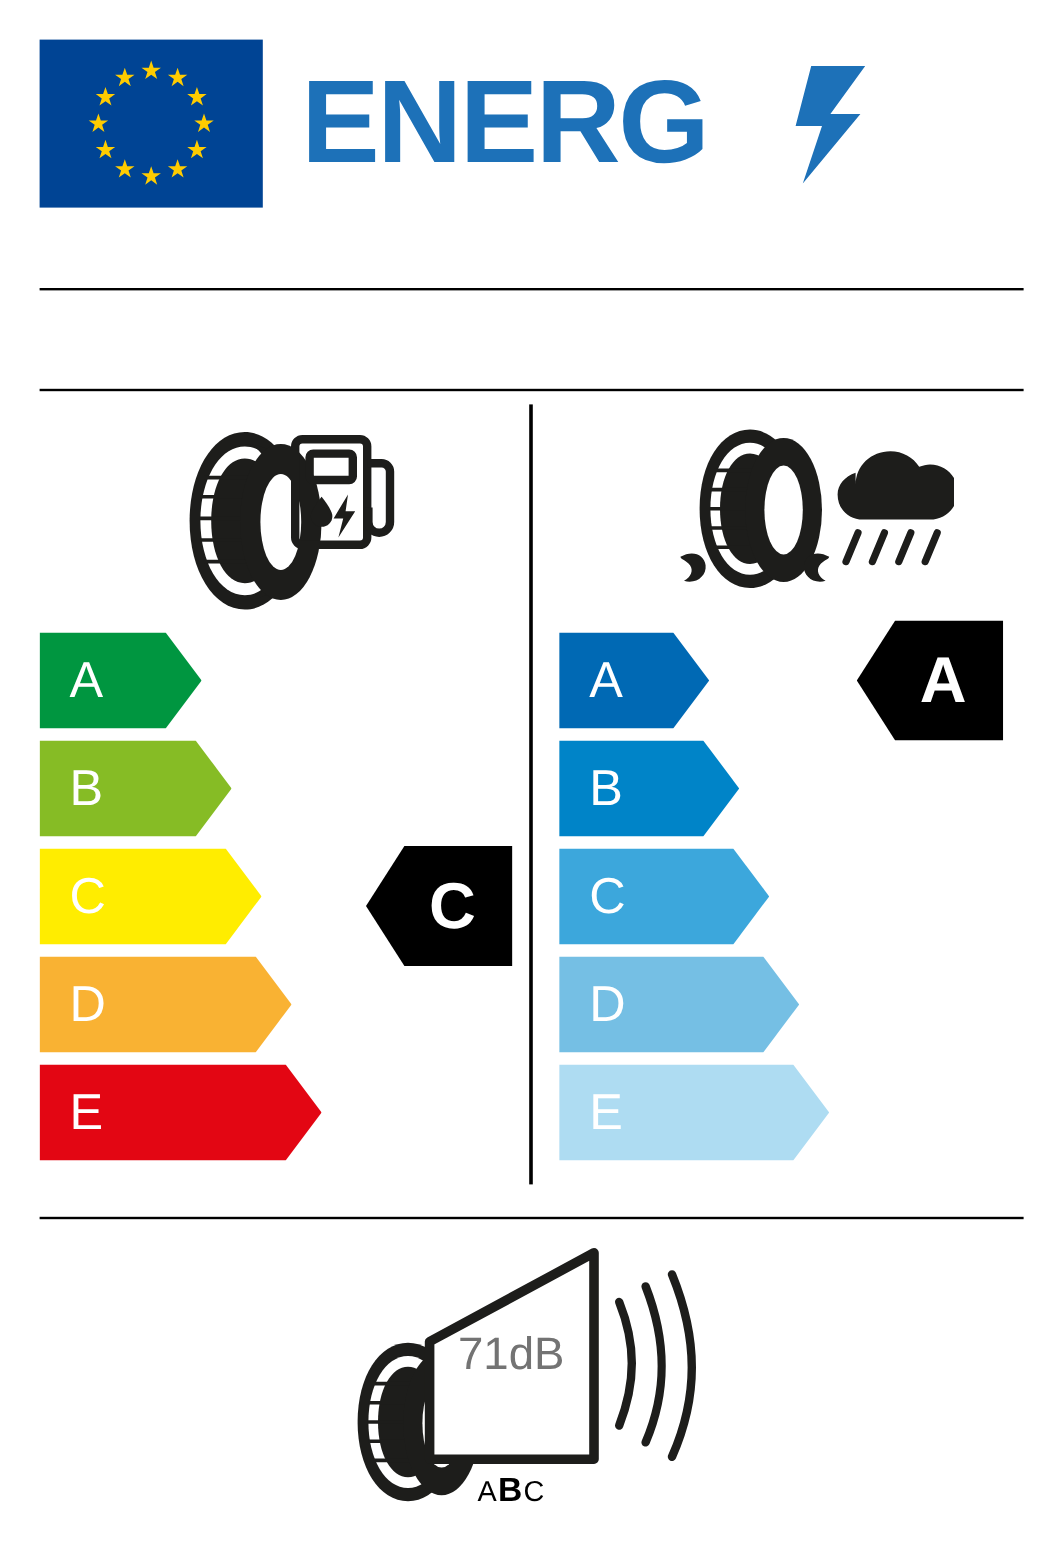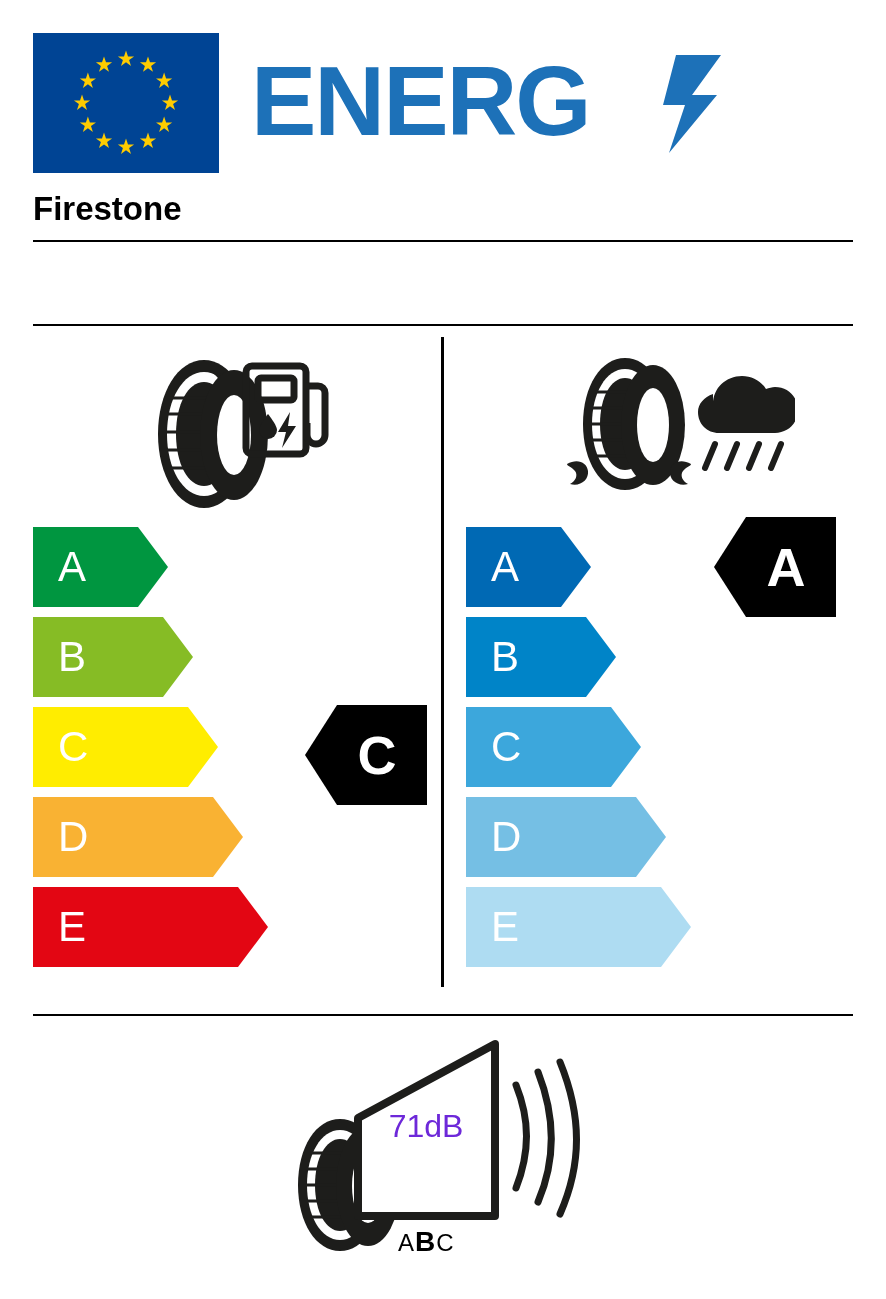--- a/index.html
+++ b/index.html
@@ -167,22 +167,22 @@
     top: 1040px;
     width: 330px;
     height: 230px;
   }
   .noise-db {
     position: absolute;
     left: 366px;
     top: 1108px;
     width: 120px;
     text-align: center;
-    font-size: 32px;
-    color: #6d28d9;
+    font-size: 38px;
+    color: #737373;
   }
   .noise-classes {
     position: absolute;
     left: 398px;
     top: 1226px;
     width: 100px;
     font-size: 24px;
     color: #000;
     letter-spacing: 1px;
   }
@@ -244,21 +244,20 @@
     </div>
 
     <div class="energ-word">
       <svg width="480" height="102" viewBox="0 0 480 102" xmlns="http://www.w3.org/2000/svg">
         <text x="0" y="82" font-family="Liberation Sans, sans-serif" font-size="98" font-weight="bold" fill="#1D71B8" letter-spacing="-2">ENERG</text>
         <polygon points="425,2 470,2 441,42 466,42 418,100 434,52 412,52" fill="#1D71B8"></polygon>
       </svg>
     </div>
   </div>
 
-  <div class="brand">Firestone</div>
 
   <div class="rule rule-1"></div>
   <div class="rule rule-2"></div>
   <div class="divider-v"></div>
 
   <div class="pic-fuel">
     <svg width="210" height="165" viewBox="0 0 210 165" xmlns="http://www.w3.org/2000/svg">
 
       <g fill="#1D1D1B">
         <path d="M38 82 C38 40 58 8 84 8 C110 8 130 40 130 82 C130 124 110 156 84 156 C58 156 38 124 38 82 Z"></path>

